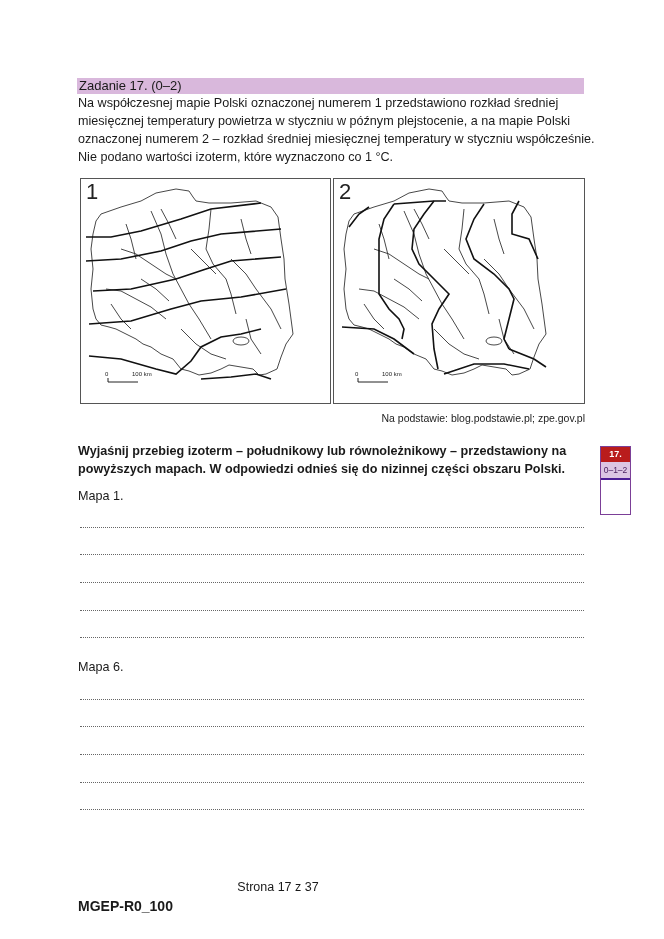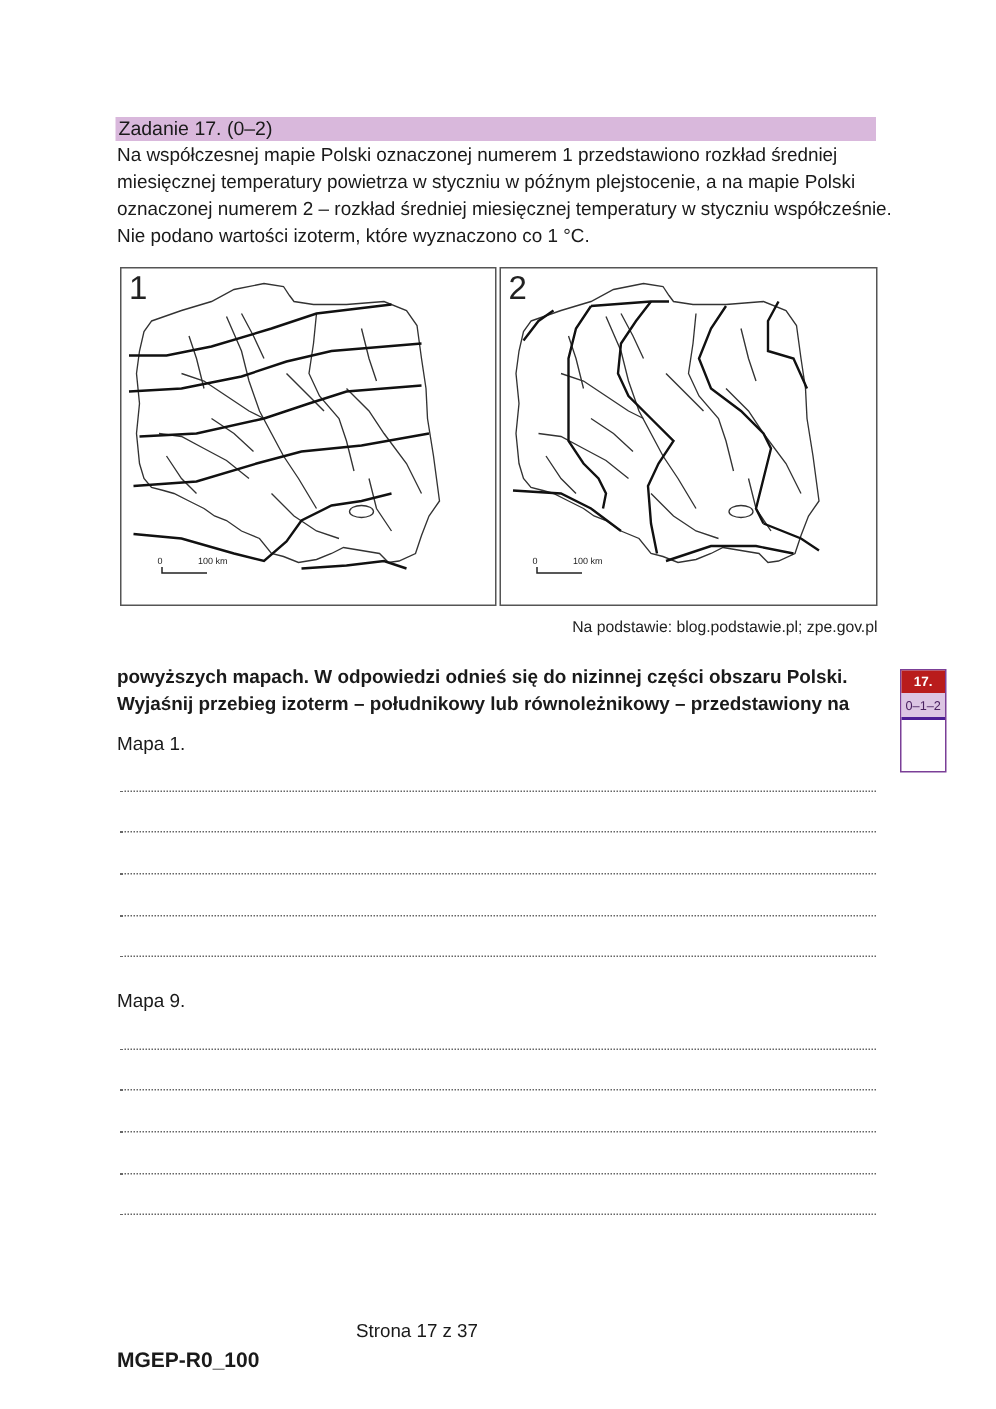--- a/index.html
+++ b/index.html
@@ -132,32 +132,32 @@
     </g>
     <text x="21" y="197" font-size="6" fill="#222" font-family="Liberation Sans, sans-serif">0</text>
     <text x="48" y="197" font-size="6" fill="#222" font-family="Liberation Sans, sans-serif">100 km</text>
   </svg>
   <div class="map-number">2</div>
 </div>
 
 <div class="source">Na podstawie: blog.podstawie.pl; zpe.gov.pl</div>
 
 <div class="question">
+  <div>Wyjaśnij przebieg izoterm – południkowy lub równoleżnikowy – przedstawiony na</div>
   <div>powyższych mapach. W odpowiedzi odnieś się do nizinnej części obszaru Polski.</div>
-  <div>Wyjaśnij przebieg izoterm – południkowy lub równoleżnikowy – przedstawiony na</div>
 </div>
 
 <div class="map-label" style="top:489px;">Mapa 1.</div>
 <div class="dots" style="top:527px;"></div>
 <div class="dots" style="top:554px;"></div>
 <div class="dots" style="top:582px;"></div>
 <div class="dots" style="top:610px;"></div>
 <div class="dots" style="top:637px;"></div>
 
-<div class="map-label" style="top:660px;">Mapa 9.</div>
+<div class="map-label" style="top:660px;">Mapa 6.</div>
 <div class="dots" style="top:699px;"></div>
 <div class="dots" style="top:726px;"></div>
 <div class="dots" style="top:754px;"></div>
 <div class="dots" style="top:782px;"></div>
 <div class="dots" style="top:809px;"></div>
 
 <div class="score-box">
   <div class="score-num">17.</div>
   <div class="score-range">0–1–2</div>
   <div style="height:36px;"></div>

